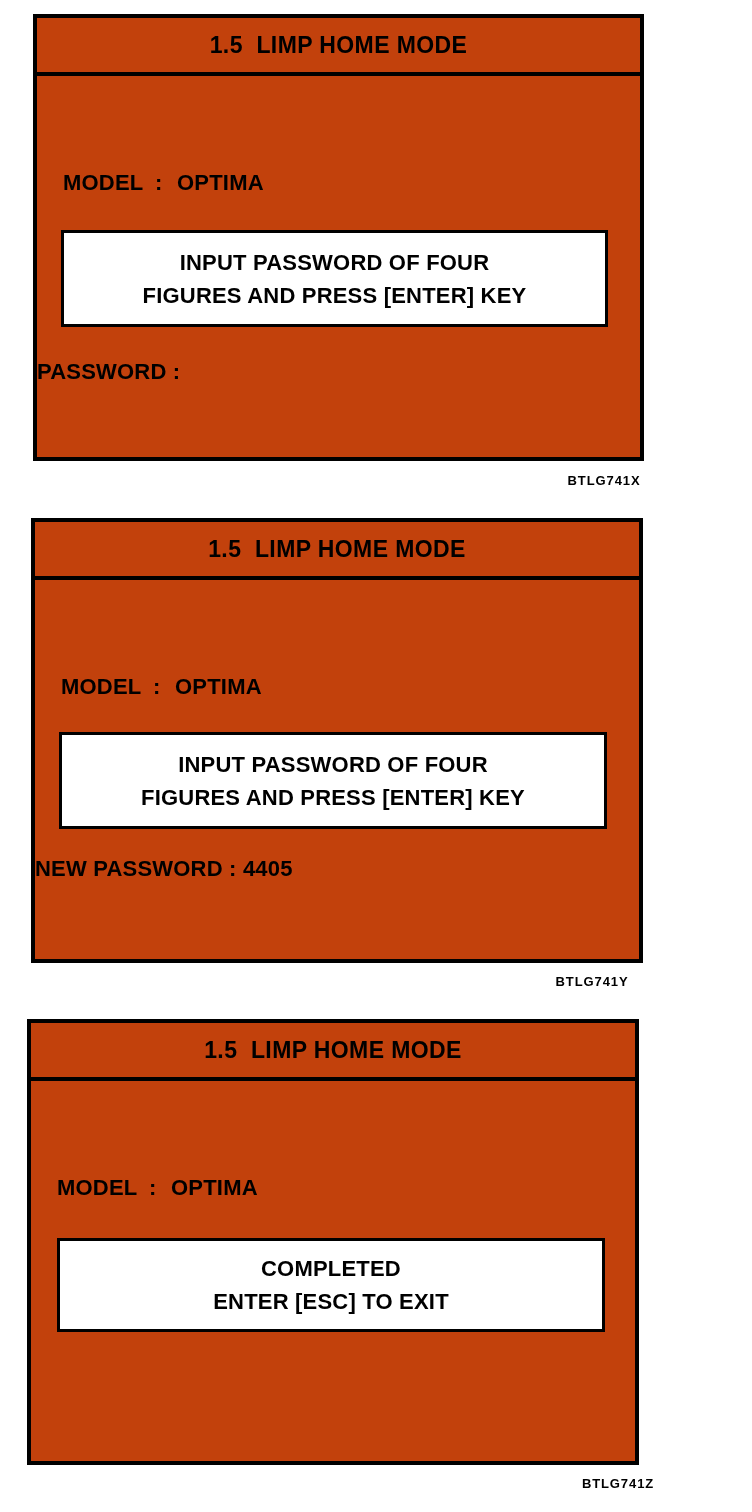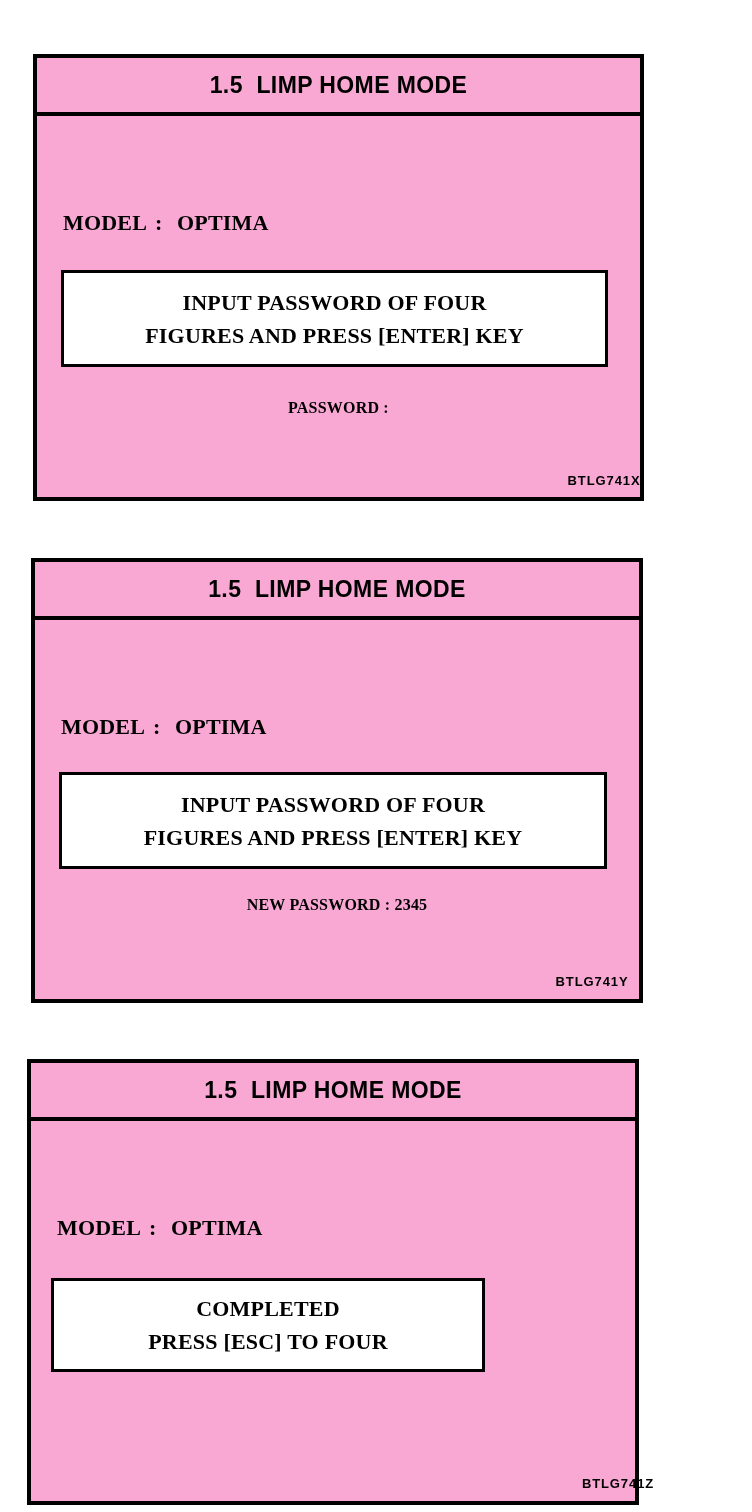--- a/index.html
+++ b/index.html
@@ -21,43 +21,41 @@
   
   .figure {
     position: absolute;
   }
 
   
   .panel {
     position: absolute;
     box-sizing: border-box;
     border: 4px solid #000;
-    background: #f9a8d4;
-    margin-top: 40px;
+    background: #c2410c;
   }
 
   .panel-title {
     box-sizing: border-box;
     height: 58px;
     border-bottom: 4px solid #000;
     display: flex;
     align-items: center;
     justify-content: center;
     font-size: 23px;
     font-weight: bold;
     letter-spacing: 0.4px;
     white-space: pre;
   }
 
   .panel-body {
     position: relative;
     box-sizing: border-box;
     height: calc(100% - 58px);
     padding: 0;
-    font-family: Liberation Serif, serif;
   }
 
   
   .info-block {
     position: absolute;
     left: 26px;
     top: 22px;
     font-size: 22px;
     font-weight: bold;
     letter-spacing: 0.2px;
@@ -95,22 +93,22 @@
     letter-spacing: 0.2px;
     line-height: 33px;
     white-space: pre;
     text-align: center;
   }
 
   
   .status-line {
     position: absolute;
     width: 100%;
-    text-align: center;
-    font-size: 16px;
+    text-align: left;
+    font-size: 22px;
     font-weight: bold;
     letter-spacing: 0.2px;
     white-space: pre;
   }
 
   
   .fig-code {
     position: absolute;
     font-size: 13px;
     font-weight: bold;
@@ -124,21 +122,21 @@
   #figure-1 .message-box { left: 24px; top: 154px; width: 547px; height: 97px; }
   #figure-1 .status-line { top: 283px; }
   #figure-1 .fig-code { left: 472px; top: 473px; width: 264px; }
 
   #figure-2 .panel { left: 31px; top: 518px; width: 612px; height: 445px; }
   #figure-2 .message-box { left: 24px; top: 152px; width: 548px; height: 97px; }
   #figure-2 .status-line { top: 276px; }
   #figure-2 .fig-code { left: 460px; top: 974px; width: 264px; }
 
   #figure-3 .panel { left: 27px; top: 1019px; width: 612px; height: 446px; }
-  #figure-3 .message-box { left: 20px; top: 157px; width: 434px; height: 94px; }
+  #figure-3 .message-box { left: 26px; top: 157px; width: 548px; height: 94px; }
   #figure-3 .fig-code { left: 484px; top: 1476px; width: 268px; }
 </style>
 </head>
 <body>
 
 <div class="figure" id="figure-1">
   <div class="panel">
     <div class="panel-title">1.5  LIMP HOME MODE</div>
     <div class="panel-body">
 
@@ -167,38 +165,38 @@
       <div class="info-block">
         <div class="info-row"><span class="info-label">MODEL</span><span class="info-sep">:</span><span class="info-value">OPTIMA</span></div>
         <div class="info-row"><span class="info-label">SYSTEM</span><span class="info-sep">:</span><span class="info-value">IMMOBILIZER</span></div>
       </div>
 
       <div class="message-box">
         <div class="message-line">INPUT PASSWORD OF FOUR</div>
         <div class="message-line">FIGURES AND PRESS [ENTER] KEY</div>
       </div>
 
-      <div class="status-line">NEW PASSWORD : 2345</div>
+      <div class="status-line">NEW PASSWORD : 4405</div>
 
     </div>
   </div>
   <div class="fig-code">BTLG741Y</div>
 </div>
 
 <div class="figure" id="figure-3">
   <div class="panel">
     <div class="panel-title">1.5  LIMP HOME MODE</div>
     <div class="panel-body">
 
       <div class="info-block">
         <div class="info-row"><span class="info-label">MODEL</span><span class="info-sep">:</span><span class="info-value">OPTIMA</span></div>
         <div class="info-row"><span class="info-label">SYSTEM</span><span class="info-sep">:</span><span class="info-value">IMMOBILIZER</span></div>
       </div>
 
       <div class="message-box">
         <div class="message-line">COMPLETED</div>
-        <div class="message-line">PRESS [ESC] TO FOUR</div>
+        <div class="message-line">ENTER [ESC] TO EXIT</div>
       </div>
 
     </div>
   </div>
   <div class="fig-code">BTLG741Z</div>
 </div>
 
 </body></html>

